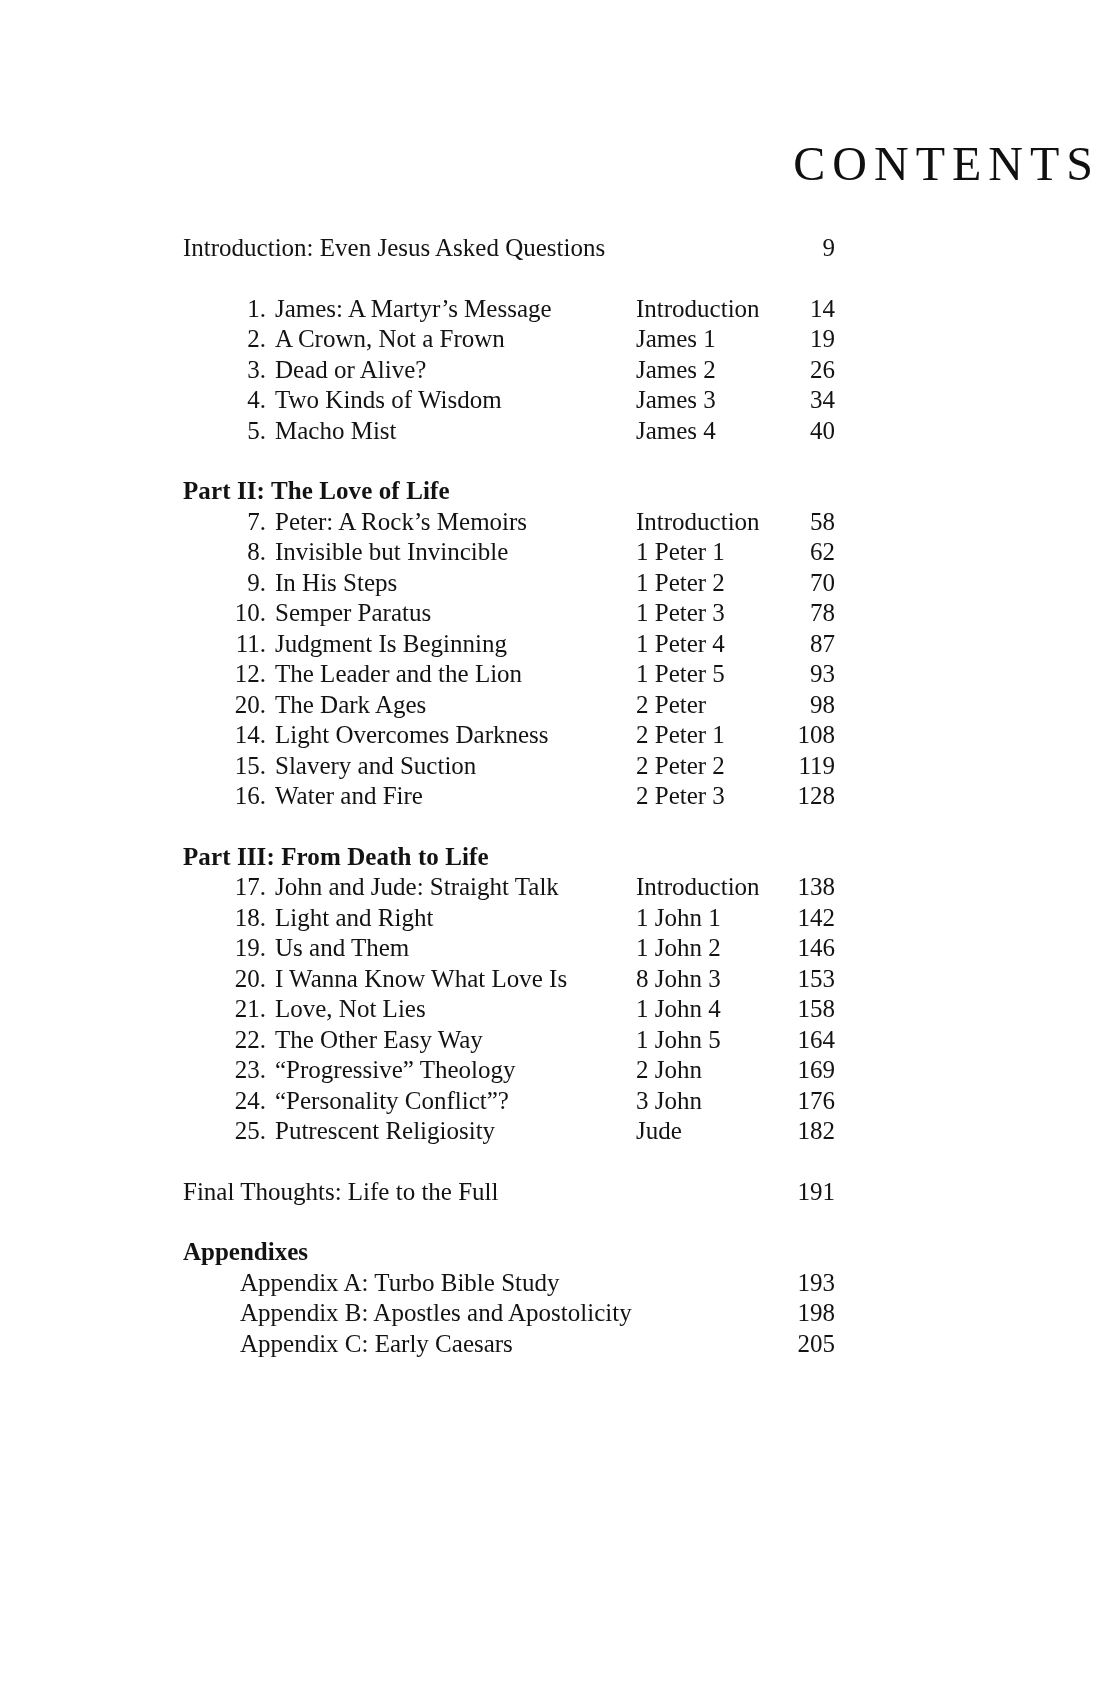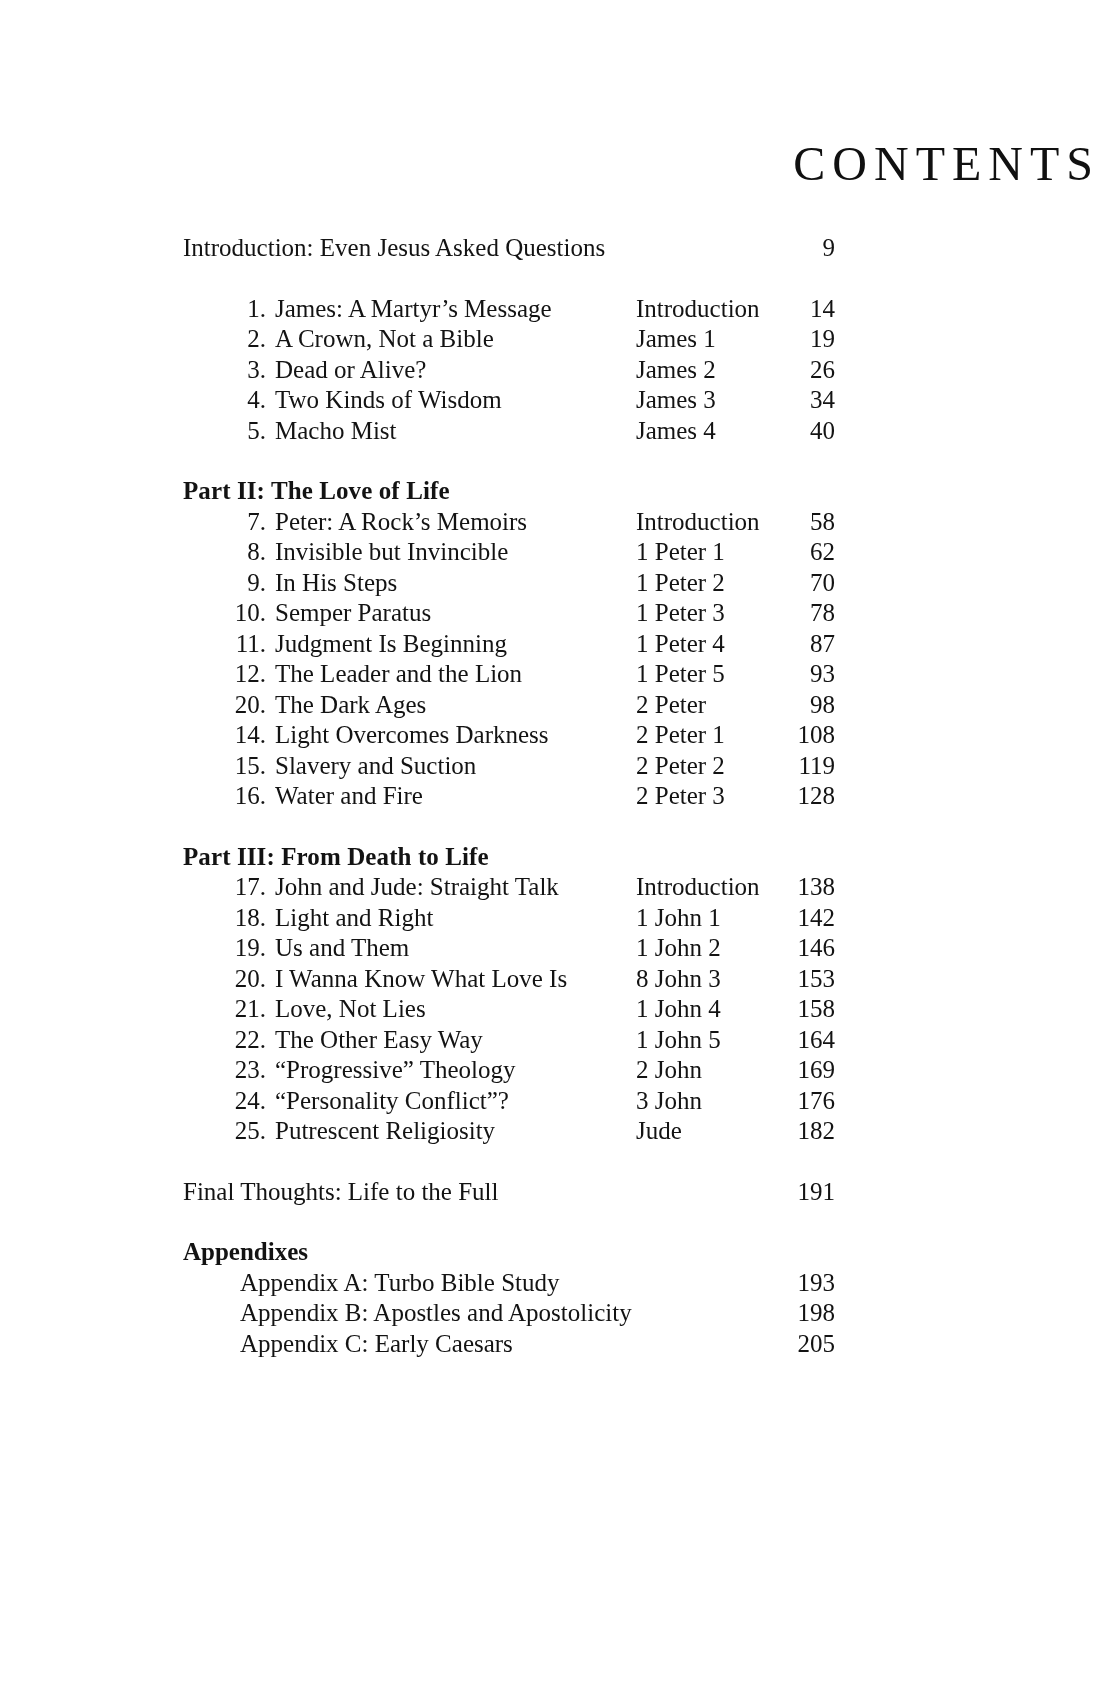--- a/index.html
+++ b/index.html
@@ -116,21 +116,21 @@
 
     <div class="gap-md"></div>
 
 
     <div class="row indented">
       <span class="title-cell"><span class="num">1.</span><span>James: A Martyr’s Message</span></span>
       <span class="ref-cell">Introduction</span>
       <span class="page-cell">14</span>
     </div>
     <div class="row indented">
-      <span class="title-cell"><span class="num">2.</span><span>A Crown, Not a Bible</span></span>
+      <span class="title-cell"><span class="num">2.</span><span>A Crown, Not a Frown</span></span>
       <span class="ref-cell">James 1</span>
       <span class="page-cell">19</span>
     </div>
     <div class="row indented">
       <span class="title-cell"><span class="num">3.</span><span>Dead or Alive?</span></span>
       <span class="ref-cell">James 2</span>
       <span class="page-cell">26</span>
     </div>
     <div class="row indented">
       <span class="title-cell"><span class="num">4.</span><span>Two Kinds of Wisdom</span></span>

